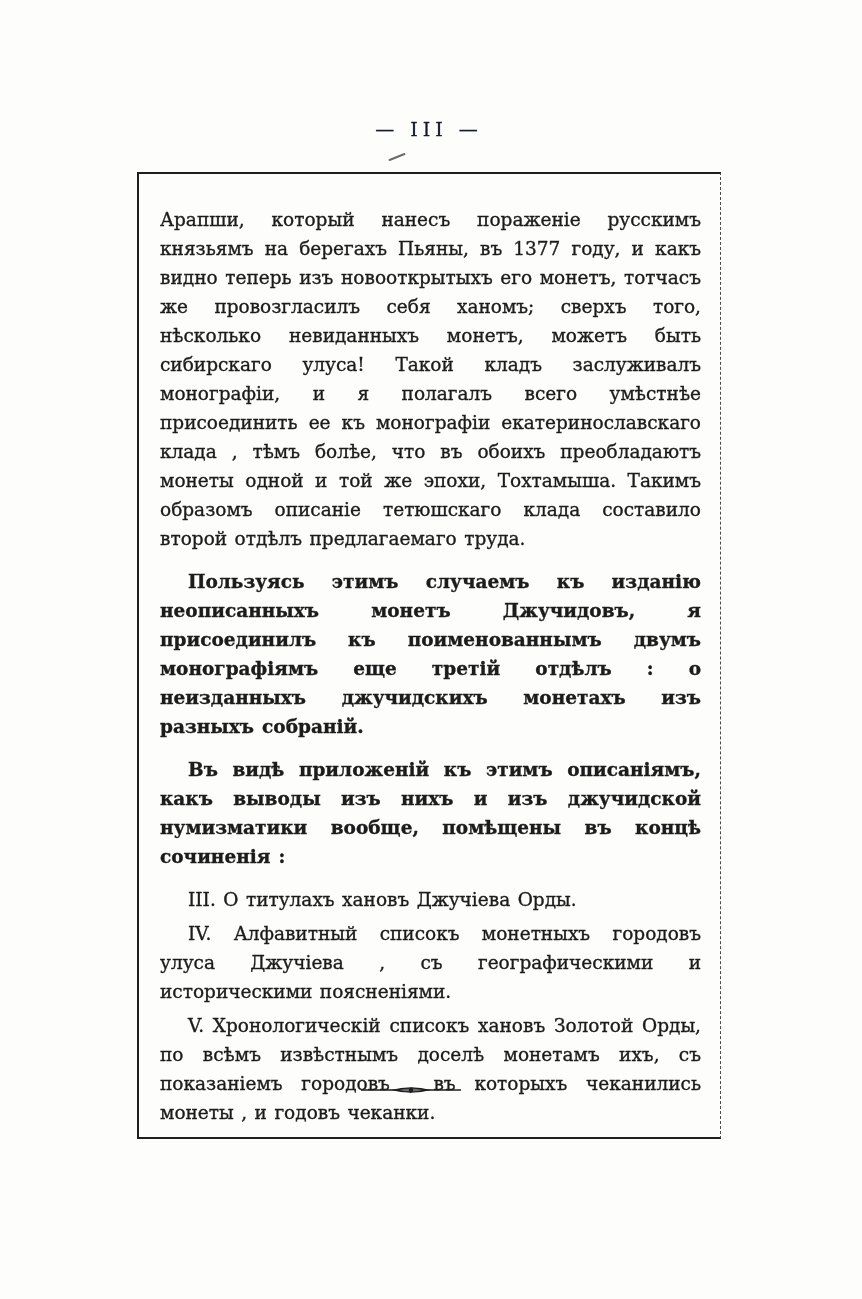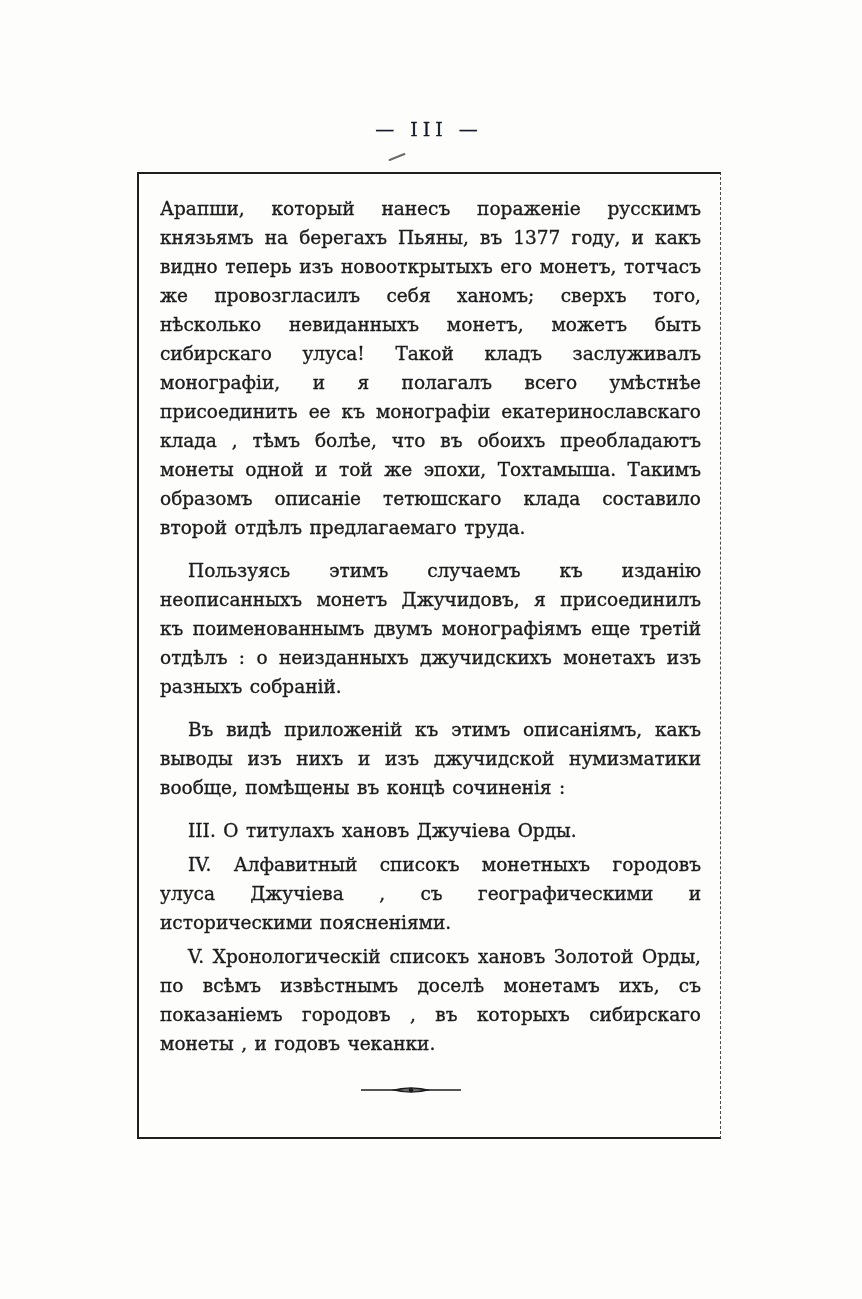--- a/index.html
+++ b/index.html
@@ -35,31 +35,31 @@
   }
   .text-frame{
     position:absolute;
     left:137px;top:172px;
     width:584px;height:967px;
     border-top:2px solid #1f1f1f;
     border-left:2px solid #1f1f1f;
     border-bottom:2px solid #1f1f1f;
     border-right:1.6px dashed #4a4a4a;
     box-sizing:border-box;
-    padding:20px 19px 0 21px;
+    padding:31px 19px 0 21px;
   }
   .body-text{
     font-size:18.5px;
     line-height:29px;
     text-align:justify;
     word-spacing:1.6px;
     -webkit-text-stroke:0.35px #1c1c1c;
   }
   .para{margin:0 0 14px 0;}
-  .para.indent{text-indent:28px;}
+  .para.indent{text-indent:28px;font-weight:bold;}
   .para.no-indent{text-indent:0;}
   .list-item{margin:0 0 5px 0;text-indent:28px;}
   .divider{
     position:absolute;
     left:222px;bottom:40px;
     width:100px;height:14px;
   }
   .divider svg{display:block;}
 </style>
 </head>
@@ -71,21 +71,21 @@
 
   <div class="scan-artifact"></div>
 
   <div class="text-frame">
     <div class="body-text" id="text-container">
         <div class="para no-indent">Арапши, который нанесъ пораженіе русскимъ князьямъ на берегахъ Пьяны, въ 1377 году, и какъ видно теперь изъ новооткрытыхъ его монетъ, тотчасъ же провозгласилъ себя ханомъ; сверхъ того, нѣсколько невиданныхъ монетъ, можетъ быть сибирскаго улуса! Такой кладъ заслуживалъ монографіи, и я полагалъ всего умѣстнѣе присоединить ее къ монографіи екатеринославскаго клада , тѣмъ болѣе, что въ обоихъ преобладаютъ монеты одной и той же эпохи, Тохтамыша. Такимъ образомъ описаніе тетюшскаго клада составило второй отдѣлъ предлагаемаго труда.</div>
         <div class="para indent">Пользуясь этимъ случаемъ къ изданію неописанныхъ монетъ Джучидовъ, я присоединилъ къ поименованнымъ двумъ монографіямъ еще третій отдѣлъ : о неизданныхъ джучидскихъ монетахъ изъ разныхъ собраній.</div>
         <div class="para indent">Въ видѣ приложеній къ этимъ описаніямъ, какъ выводы изъ нихъ и изъ джучидской нумизматики вообще, помѣщены въ концѣ сочиненія :</div>
         <div class="list-item">III. О титулахъ хановъ Джучіева Орды.</div>
         <div class="list-item">IV. Алфавитный списокъ монетныхъ городовъ улуса Джучіева , съ географическими и историческими поясненіями.</div>
-        <div class="list-item">V. Хронологическій списокъ хановъ Золотой Орды, по всѣмъ извѣстнымъ доселѣ монетамъ ихъ, съ показаніемъ городовъ , въ которыхъ сибирскаго монеты , и годовъ чеканки.</div>
+        <div class="list-item">V. Хронологическій списокъ хановъ Золотой Орды, по всѣмъ извѣстнымъ доселѣ монетамъ ихъ, съ показаніемъ городовъ , въ которыхъ чеканились монеты , и годовъ чеканки.</div>
       </div>
 
     <div class="divider">
       <svg width="100" height="14" viewBox="0 0 100 14" xmlns="http://www.w3.org/2000/svg">
         <line x1="0" y1="7" x2="100" y2="7" stroke="#1c1c1c" stroke-width="1.4"></line>
         <path d="M30 7 Q50 1.5 70 7 Q50 12.5 30 7 Z" fill="#1c1c1c"></path>
         <path d="M38 7 Q50 4 62 7 Q50 10 38 7 Z" fill="#fdfdfc" opacity="0.35"></path>
         <circle cx="50" cy="7" r="2.2" fill="#1c1c1c"></circle>
       </svg>
     </div>

